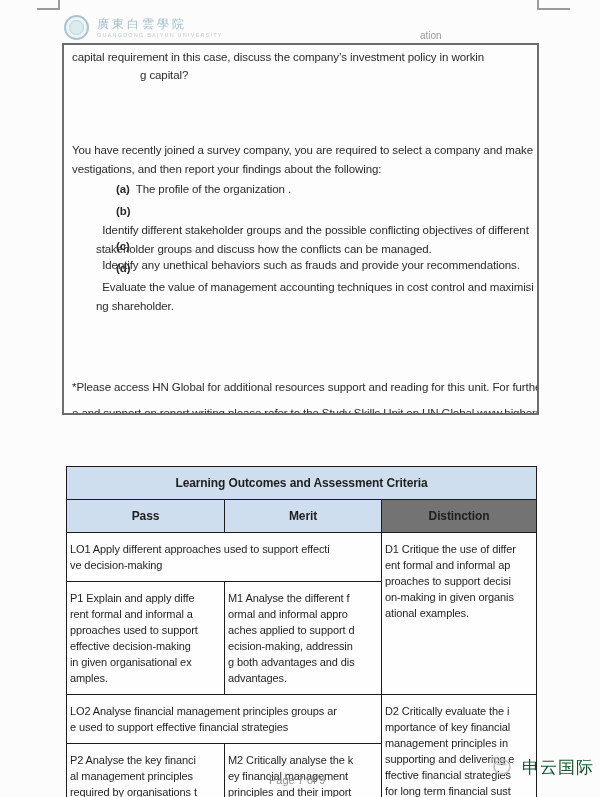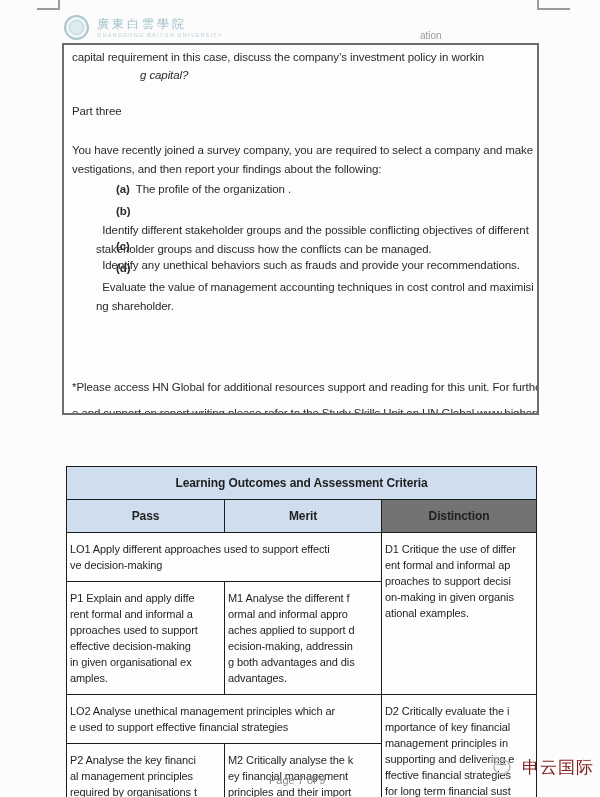--- a/index.html
+++ b/index.html
@@ -25,39 +25,39 @@
   .stray { position:absolute; top:30px; left:420px; font-size:10px; color:#9a9a9a; }
   
   .content-box {
     position:absolute; left:62px; top:43px; width:477px; height:372px;
     border:2px solid #6d6d6d; background:#fdfdfd; overflow:hidden;
     font-size:11.5px; letter-spacing:-0.1px; line-height:19px; color:#2b2b2b;
   }
   .blk { position:absolute; left:8px; right:4px; }
   .pre { white-space:pre; }
   .intro1 { top:3px; }
-  .intro2 { top:21px; left:76px;font-style:italic; }
+  .intro2 { top:21px; left:76px; }
   .part-title { top:57px; }
   .survey { top:96px; }
   .item { text-indent:20px;margin-left:24px; }
   .item b { font-weight:bold; }
   .it-a { top:135px; } .it-b { top:157px; } .it-c { top:192px; } .it-d { top:214px; } .it-e { top:249px; }
   .note { top:330px; line-height:25.5px; }
   
   table.loa {
     position:absolute; left:66px; top:466px; width:470px;
     border-collapse:collapse; table-layout:fixed;
     font-size:11px; letter-spacing:-0.1px; line-height:16px; color:#1f1f1f;
   }
   table.loa td { border:1.6px solid #1c1c1c; vertical-align:top; padding:8px 3px; overflow:hidden; background:#fefefe; }
   td.thead { text-align:center; font-weight:bold; font-size:12px; padding:1px 2px; }
   td.codecell b { font-weight:normal; }
   
   .pagenum { position:absolute; left:269px; top:774px; font-size:11px; color:#8a8a8a; }
-  .watermark { position:absolute; right:6px; top:753px; display:flex; align-items:center; color:#7f1d1d; }
+  .watermark { position:absolute; right:6px; top:753px; display:flex; align-items:center; color:#14532d; }
   .wm-logo { margin-right:4px; }
   .wm-text { font-size:17px; letter-spacing:1px; }
 </style>
 </head>
 <body>
 
 <div class="page">
 
   <div class="mark mark-left"></div>
   <div class="mark mark-right"></div>
@@ -69,21 +69,20 @@
     <div>
       <div class="uni-cn">廣東白雲學院</div>
       <div class="uni-en">GUANGDONG BAIYUN UNIVERSITY</div>
     </div>
   </div>
   <div class="stray">ation</div>
 
   <div class="content-box">
     <div class="blk pre intro1">capital requirement in this case, discuss the company’s investment policy in workin</div>
     <div class="blk pre intro2">g capital?</div>
-    <div class="blk part-title">Part three</div>
     <div class="blk survey"><span class="pre">You have recently joined a survey company, you are required to select a company and make in
 vestigations, and then report your findings about the following:</span></div>
 
     <div class="blk item it-a"><b>(a)</b><span class="pre">  The profile of the organization .</span></div>
     <div class="blk item it-b"><b>(b)</b><span class="pre">  Identify different stakeholder groups and the possible conflicting objectives of different
 stakeholder groups and discuss how the conflicts can be managed.</span></div>
     <div class="blk item it-c"><b>(c)</b><span class="pre">  Identify any unethical behaviors such as frauds and provide your recommendations.</span></div>
     <div class="blk item it-d"><b>(d)</b><span class="pre">  Evaluate the value of management accounting techniques in cost control and maximisi
 ng shareholder.</span></div>
 
@@ -124,21 +123,21 @@
 in given organisational ex
 amples.</span></td>
       <td class="codecell"><b>M1</b><span class="pre"> Analyse the different f
 ormal and informal appro
 aches applied to support d
 ecision-making, addressin
 g both advantages and dis
 advantages.</span></td>
     </tr>
     <tr>
-      <td class="codecell" colspan="2" style="height:34px"><b>LO2</b><span class="pre"> Analyse unethical management principles which ar
+      <td class="codecell" colspan="2" style="height:34px"><b>LO2</b><span class="pre"> Analyse financial management principles groups ar
 e used to support effective financial strategies</span></td>
       <td class="codecell" rowspan="2"><b>D2</b><span class="pre"> Critically evaluate the i
 mportance of key financial
 management principles in
 supporting and delivering e
 ffective financial strategies
 for long term financial sust
 ainability.</span></td>
     </tr>
     <tr>

